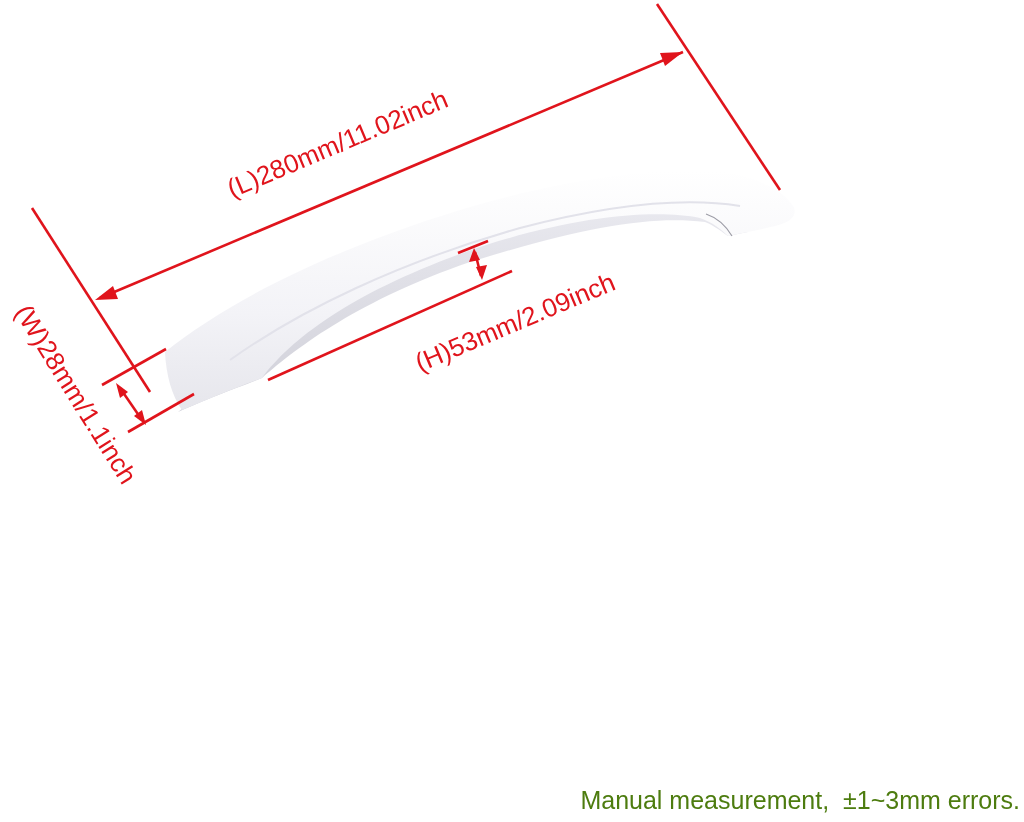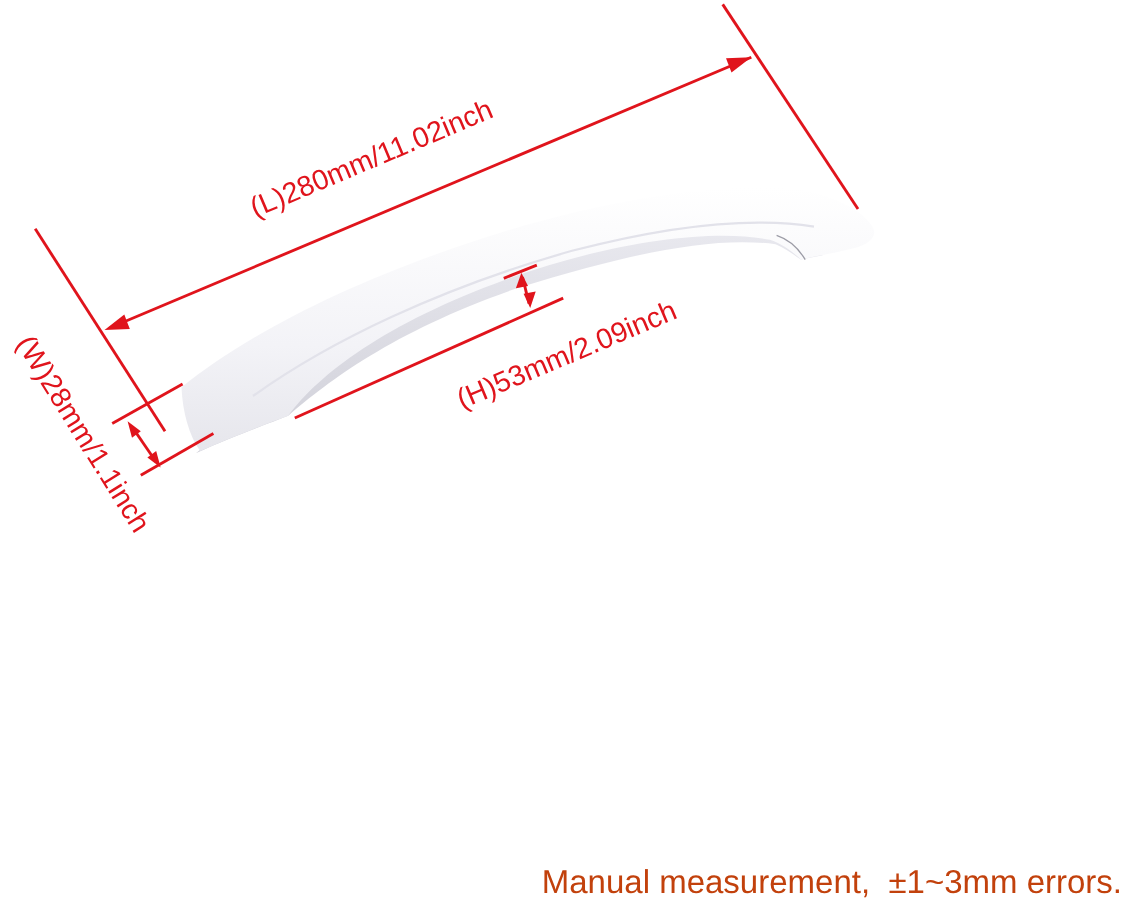--- a/index.html
+++ b/index.html
@@ -2,21 +2,21 @@
 <html><head>
   <meta charset="utf-8">
   <style>
     html, body { margin: 0; padding: 0; background: #ffffff; }
     body { width: 1024px; height: 822px; overflow: hidden; position: relative; }
     #stage { position: absolute; left: 0; top: 0; width: 1024px; height: 822px; }
     svg text { font-family: "Liberation Sans", sans-serif; fill: #e0141c; }
     .dim-line { stroke: #e0141c; stroke-width: 2.6; fill: none; stroke-linecap: butt; }
     .arrow { fill: #e0141c; }
     .label { font-size: 26px; }
-    .footnote { position: absolute; right: 4px; top: 786px; font-family: "Liberation Sans", sans-serif; font-size: 30px; color: #c2410c; white-space: pre; }
+    .footnote { position: absolute; right: 4px; top: 786px; font-family: "Liberation Sans", sans-serif; font-size: 25px; color: #4d7c0f; white-space: pre; }
   </style>
 </head>
 <body>
 
 <div id="stage">
   <svg width="1024" height="822" viewBox="0 0 1024 822" xmlns="http://www.w3.org/2000/svg">
     <defs>
       <linearGradient id="topGrad" x1="0" y1="0" x2="0" y2="1">
         <stop offset="0" stop-color="#ffffff"></stop>
         <stop offset="0.6" stop-color="#f3f3f7"></stop>

